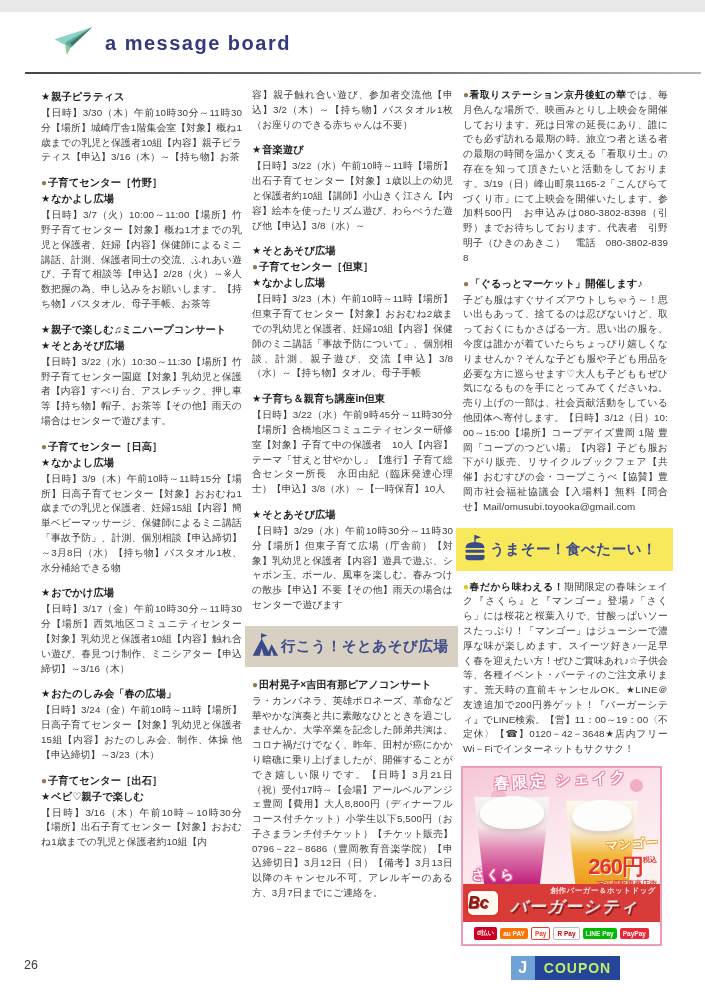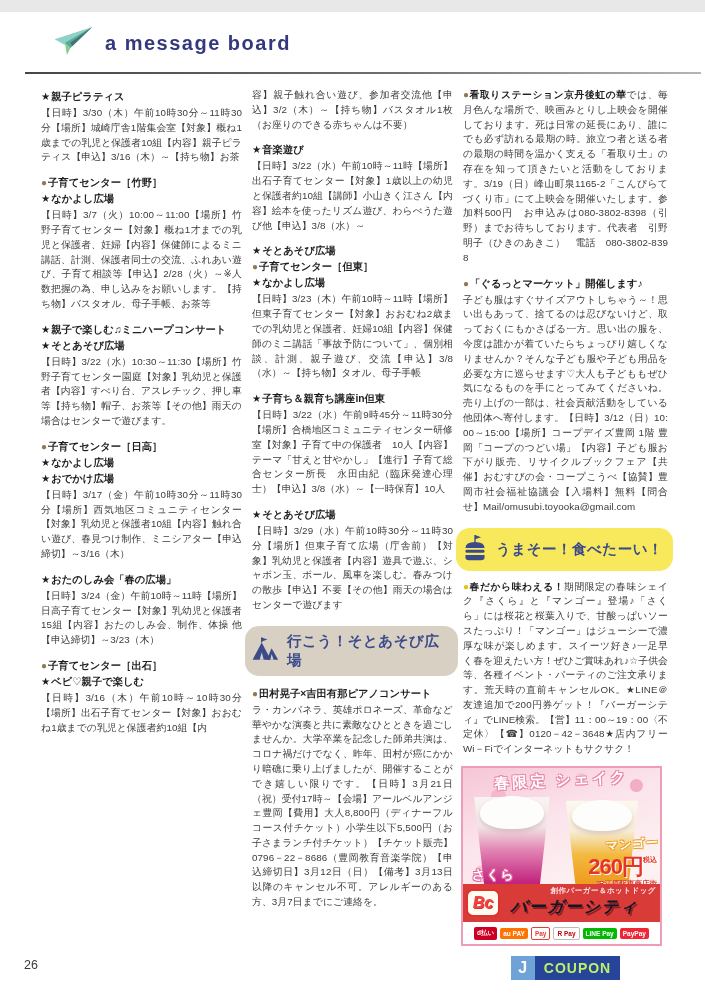--- a/index.html
+++ b/index.html
@@ -21,23 +21,23 @@
   .para{margin:0;font-size:9.8px;line-height:14.8px;color:#3b3b3b;text-align:justify;
         letter-spacing:.1px;word-break:break-all;}
   .h{font-size:10.3px;font-weight:bold;color:#1f1f1f;margin:11px 0 2px;line-height:14px;}
   .col [data-col] > .h:first-child{margin-top:2px;}
   .h + .h{margin-top:0;}
   .h .star,.h .bullet{margin-right:1px;}
   .bullet{font-size:10px;}
   .lead{font-weight:bold;color:#1f1f1f;}
 
   
-  .banner{display:flex;align-items:center;gap:8px;margin:13px 0 9px -7px;
+  .banner{display:flex;align-items:center;gap:2px;margin:13px 0 9px -7px;
           padding:6px 6px;box-sizing:border-box;width:calc(100% + 12px);
-          font-weight:bold;font-size:14.5px;letter-spacing:.5px;border-radius:14px;}
+          font-weight:bold;font-size:14.5px;letter-spacing:.5px;}
   .banner svg{flex:none;}
 
   
   .ad{position:relative;width:201px;height:180px;margin:9px 0 0 -2px;border:2px solid #ef9db5;
       box-sizing:border-box;overflow:hidden;
       background:
         radial-gradient(circle at 18% 16%, #f5b9cd 0 7px, transparent 8px),
         radial-gradient(circle at 88% 10%, #f3aec5 0 6px, transparent 7px),
         radial-gradient(circle at 60% 6%, #f6c3d4 0 5px, transparent 6px),
         radial-gradient(circle at 10% 60%, #f6c3d4 0 8px, transparent 9px),
@@ -61,25 +61,25 @@
              text-shadow:-1px -1px 0 #eda127,1px -1px 0 #eda127,-1px 1px 0 #eda127,1px 1px 0 #eda127;}
   .price{position:absolute;right:3px;top:88px;color:#e5352b;font-weight:bold;line-height:1;
          text-shadow:1px 1px 0 #fff;}
   .price .yen{font-size:22px;letter-spacing:-1px;}
   .price .tax{font-size:7px;vertical-align:top;}
   .loc{position:absolute;right:3px;top:111px;font-size:7.5px;font-weight:bold;color:#d8403a;
        text-shadow:.5px .5px 0 #fff;}
   .ad-band{position:absolute;left:0;right:0;bottom:22px;height:38px;background:#d93b38;}
   .tagline{font-size:7.5px;color:#ffe2e6;font-weight:bold;text-align:right;padding:2px 4px 0 40px;
            letter-spacing:.5px;white-space:nowrap;}
-  .shop{font-size:16.5px;color:#0f172a;font-weight:bold;font-style:italic;text-align:center;
+  .shop{font-size:16.5px;color:#e5e5e5;font-weight:bold;font-style:italic;text-align:center;
         letter-spacing:1.5px;text-shadow:1.5px 1.5px 0 #8c1f1d;padding-left:26px;}
   .bc-logo{position:absolute;left:3px;top:5px;width:34px;height:28px;background:#fffdf2;
-           border:2px solid #e2302d;border-radius:7px;box-sizing:border-box;color:#ef4444;
-           font-weight:bold;font-size:16px;font-style:italic;text-align:center;line-height:24px;
+           border:2px solid #e2302d;border-radius:7px;box-sizing:border-box;color:#7f1d1d;
+           font-weight:bold;font-size:16px;font-style:italic;text-align:left;line-height:24px;
            text-shadow:1px 1px 0 #e2302d;}
   .pay-row{position:absolute;left:0;right:0;bottom:0;height:22px;background:#fff;display:flex;
            align-items:center;justify-content:center;gap:3px;}
   .pay{font-size:6.5px;font-weight:bold;border-radius:2px;padding:2px 3px;white-space:nowrap;}
 
   .jcoupon{display:flex;width:fit-content;margin:10px auto 0;height:24px;}
   .jcoupon .j{width:24px;background:#6fa3d8;color:#fff;font-weight:bold;font-size:16px;
               display:flex;align-items:center;justify-content:center;}
   .jcoupon .cpn{background:#27449b;color:#bef264;font-weight:bold;font-size:14px;padding:0 9px;
                 display:flex;align-items:center;letter-spacing:1px;}
@@ -109,20 +109,21 @@
         <div class="h"><span class="star">★</span><span>親子ピラティス</span></div>
         <p class="para">【日時】3/30（木）午前10時30分～11時30分【場所】城崎庁舎1階集会室【対象】概ね1歳までの乳児と保護者10組【内容】親子ピラティス【申込】3/16（木）～【持ち物】お茶</p>
         <div class="h"><span class="bullet" style="color: rgb(143, 122, 80);">●</span><span>子育てセンター［竹野］</span></div>
         <div class="h"><span class="star">★</span><span>なかよし広場</span></div>
         <p class="para">【日時】3/7（火）10:00～11:00【場所】竹野子育てセンター【対象】概ね1才までの乳児と保護者、妊婦【内容】保健師によるミニ講話、計測、保護者同士の交流、ふれあい遊び、子育て相談等【申込】2/28（火）～※人数把握の為、申し込みをお願いします。【持ち物】バスタオル、母子手帳、お茶等</p>
         <div class="h"><span class="star">★</span><span>親子で楽しむ♫ミニハープコンサート</span></div>
         <div class="h"><span class="star">★</span><span>そとあそび広場</span></div>
         <p class="para">【日時】3/22（水）10:30～11:30【場所】竹野子育てセンター園庭【対象】乳幼児と保護者【内容】すべり台、アスレチック、押し車等【持ち物】帽子、お茶等【その他】雨天の場合はセンターで遊びます。</p>
         <div class="h"><span class="bullet" style="color: rgb(143, 122, 80);">●</span><span>子育てセンター［日高］</span></div>
         <div class="h"><span class="star">★</span><span>なかよし広場</span></div>
+        <p class="para">【日時】3/9（木）午前10時～11時15分【場所】日高子育てセンター【対象】おおむね1歳までの乳児と保護者、妊婦15組【内容】簡単ベビーマッサージ、保健師によるミニ講話「事故予防」、計測、個別相談【申込締切】～3月8日（水）【持ち物】バスタオル1枚、水分補給できる物</p>
         <div class="h"><span class="star">★</span><span>おでかけ広場</span></div>
         <p class="para">【日時】3/17（金）午前10時30分～11時30分【場所】西気地区コミュニティセンター【対象】乳幼児と保護者10組【内容】触れ合い遊び、春見つけ制作、ミニシアター【申込締切】～3/16（木）</p>
         <div class="h"><span class="star">★</span><span>おたのしみ会「春の広場」</span></div>
         <p class="para">【日時】3/24（金）午前10時～11時【場所】日高子育てセンター【対象】乳幼児と保護者15組【内容】おたのしみ会、制作、体操 他【申込締切】～3/23（木）</p>
         <div class="h"><span class="bullet" style="color: rgb(143, 122, 80);">●</span><span>子育てセンター［出石］</span></div>
         <div class="h"><span class="star">★</span><span>ベビ♡親子で楽しむ</span></div>
         <p class="para">【日時】3/16（木）午前10時～10時30分【場所】出石子育てセンター【対象】おおむね1歳までの乳児と保護者約10組【内</p>
       </div>
   </div>
 

